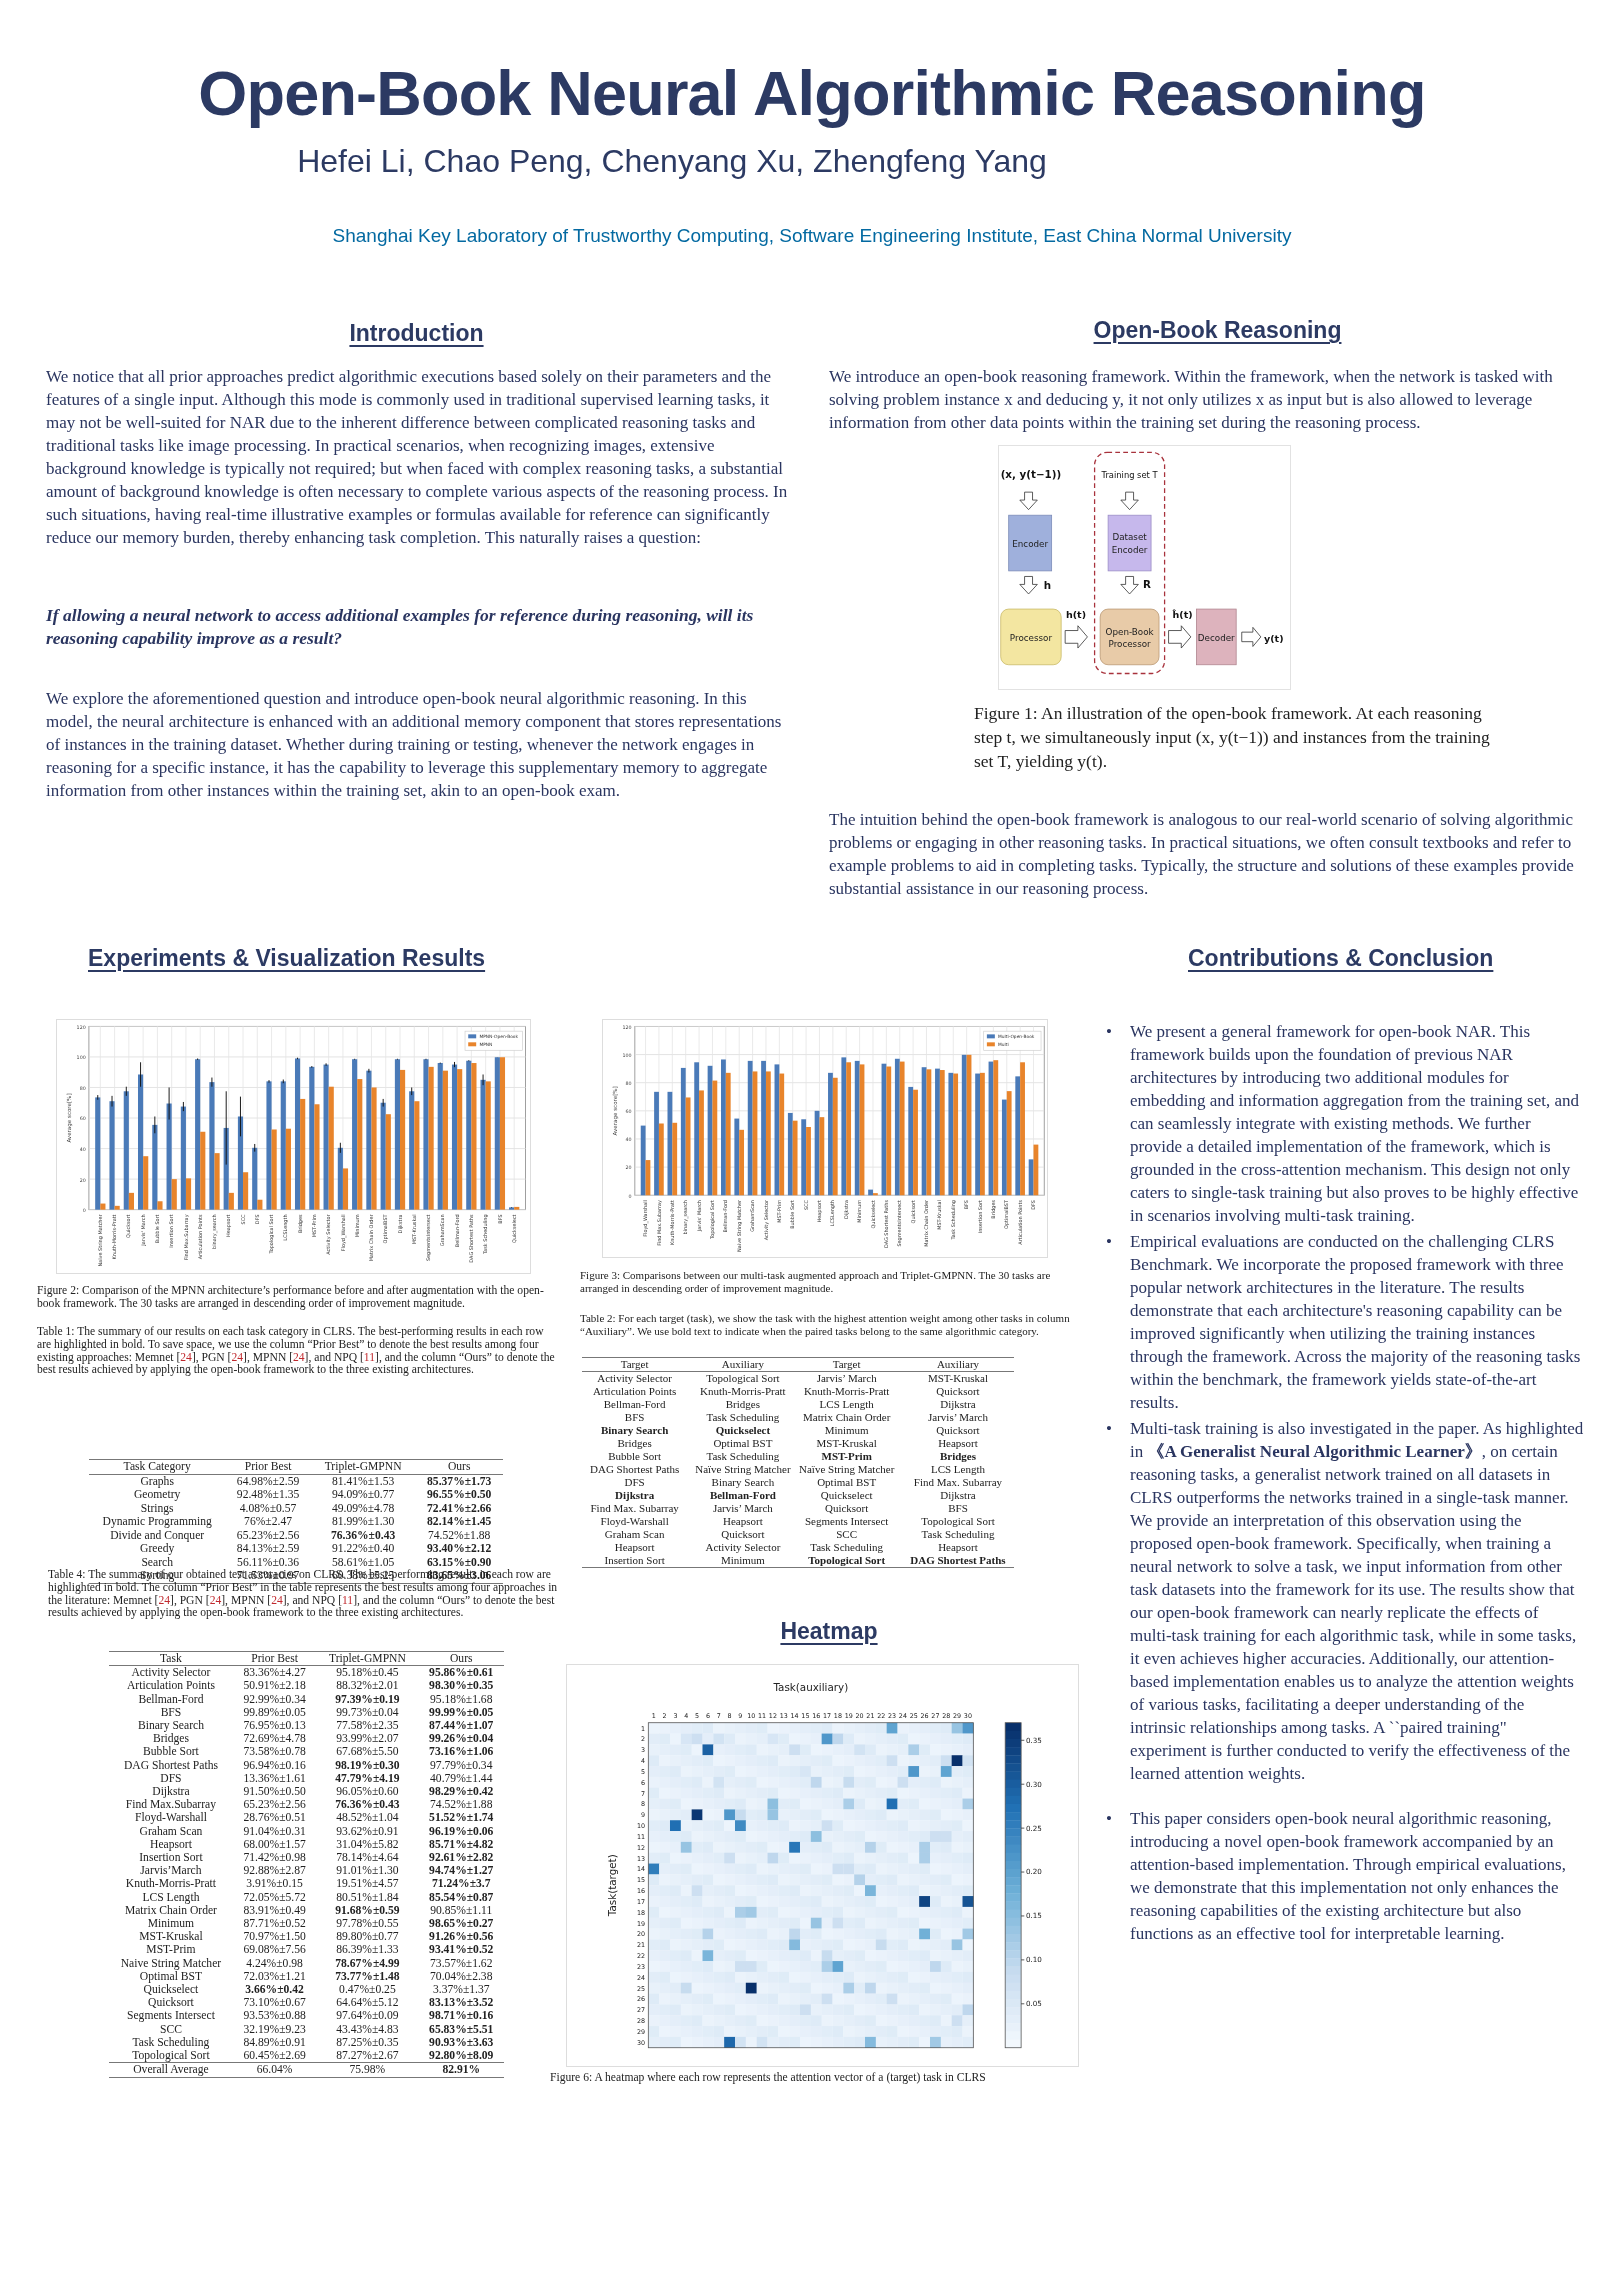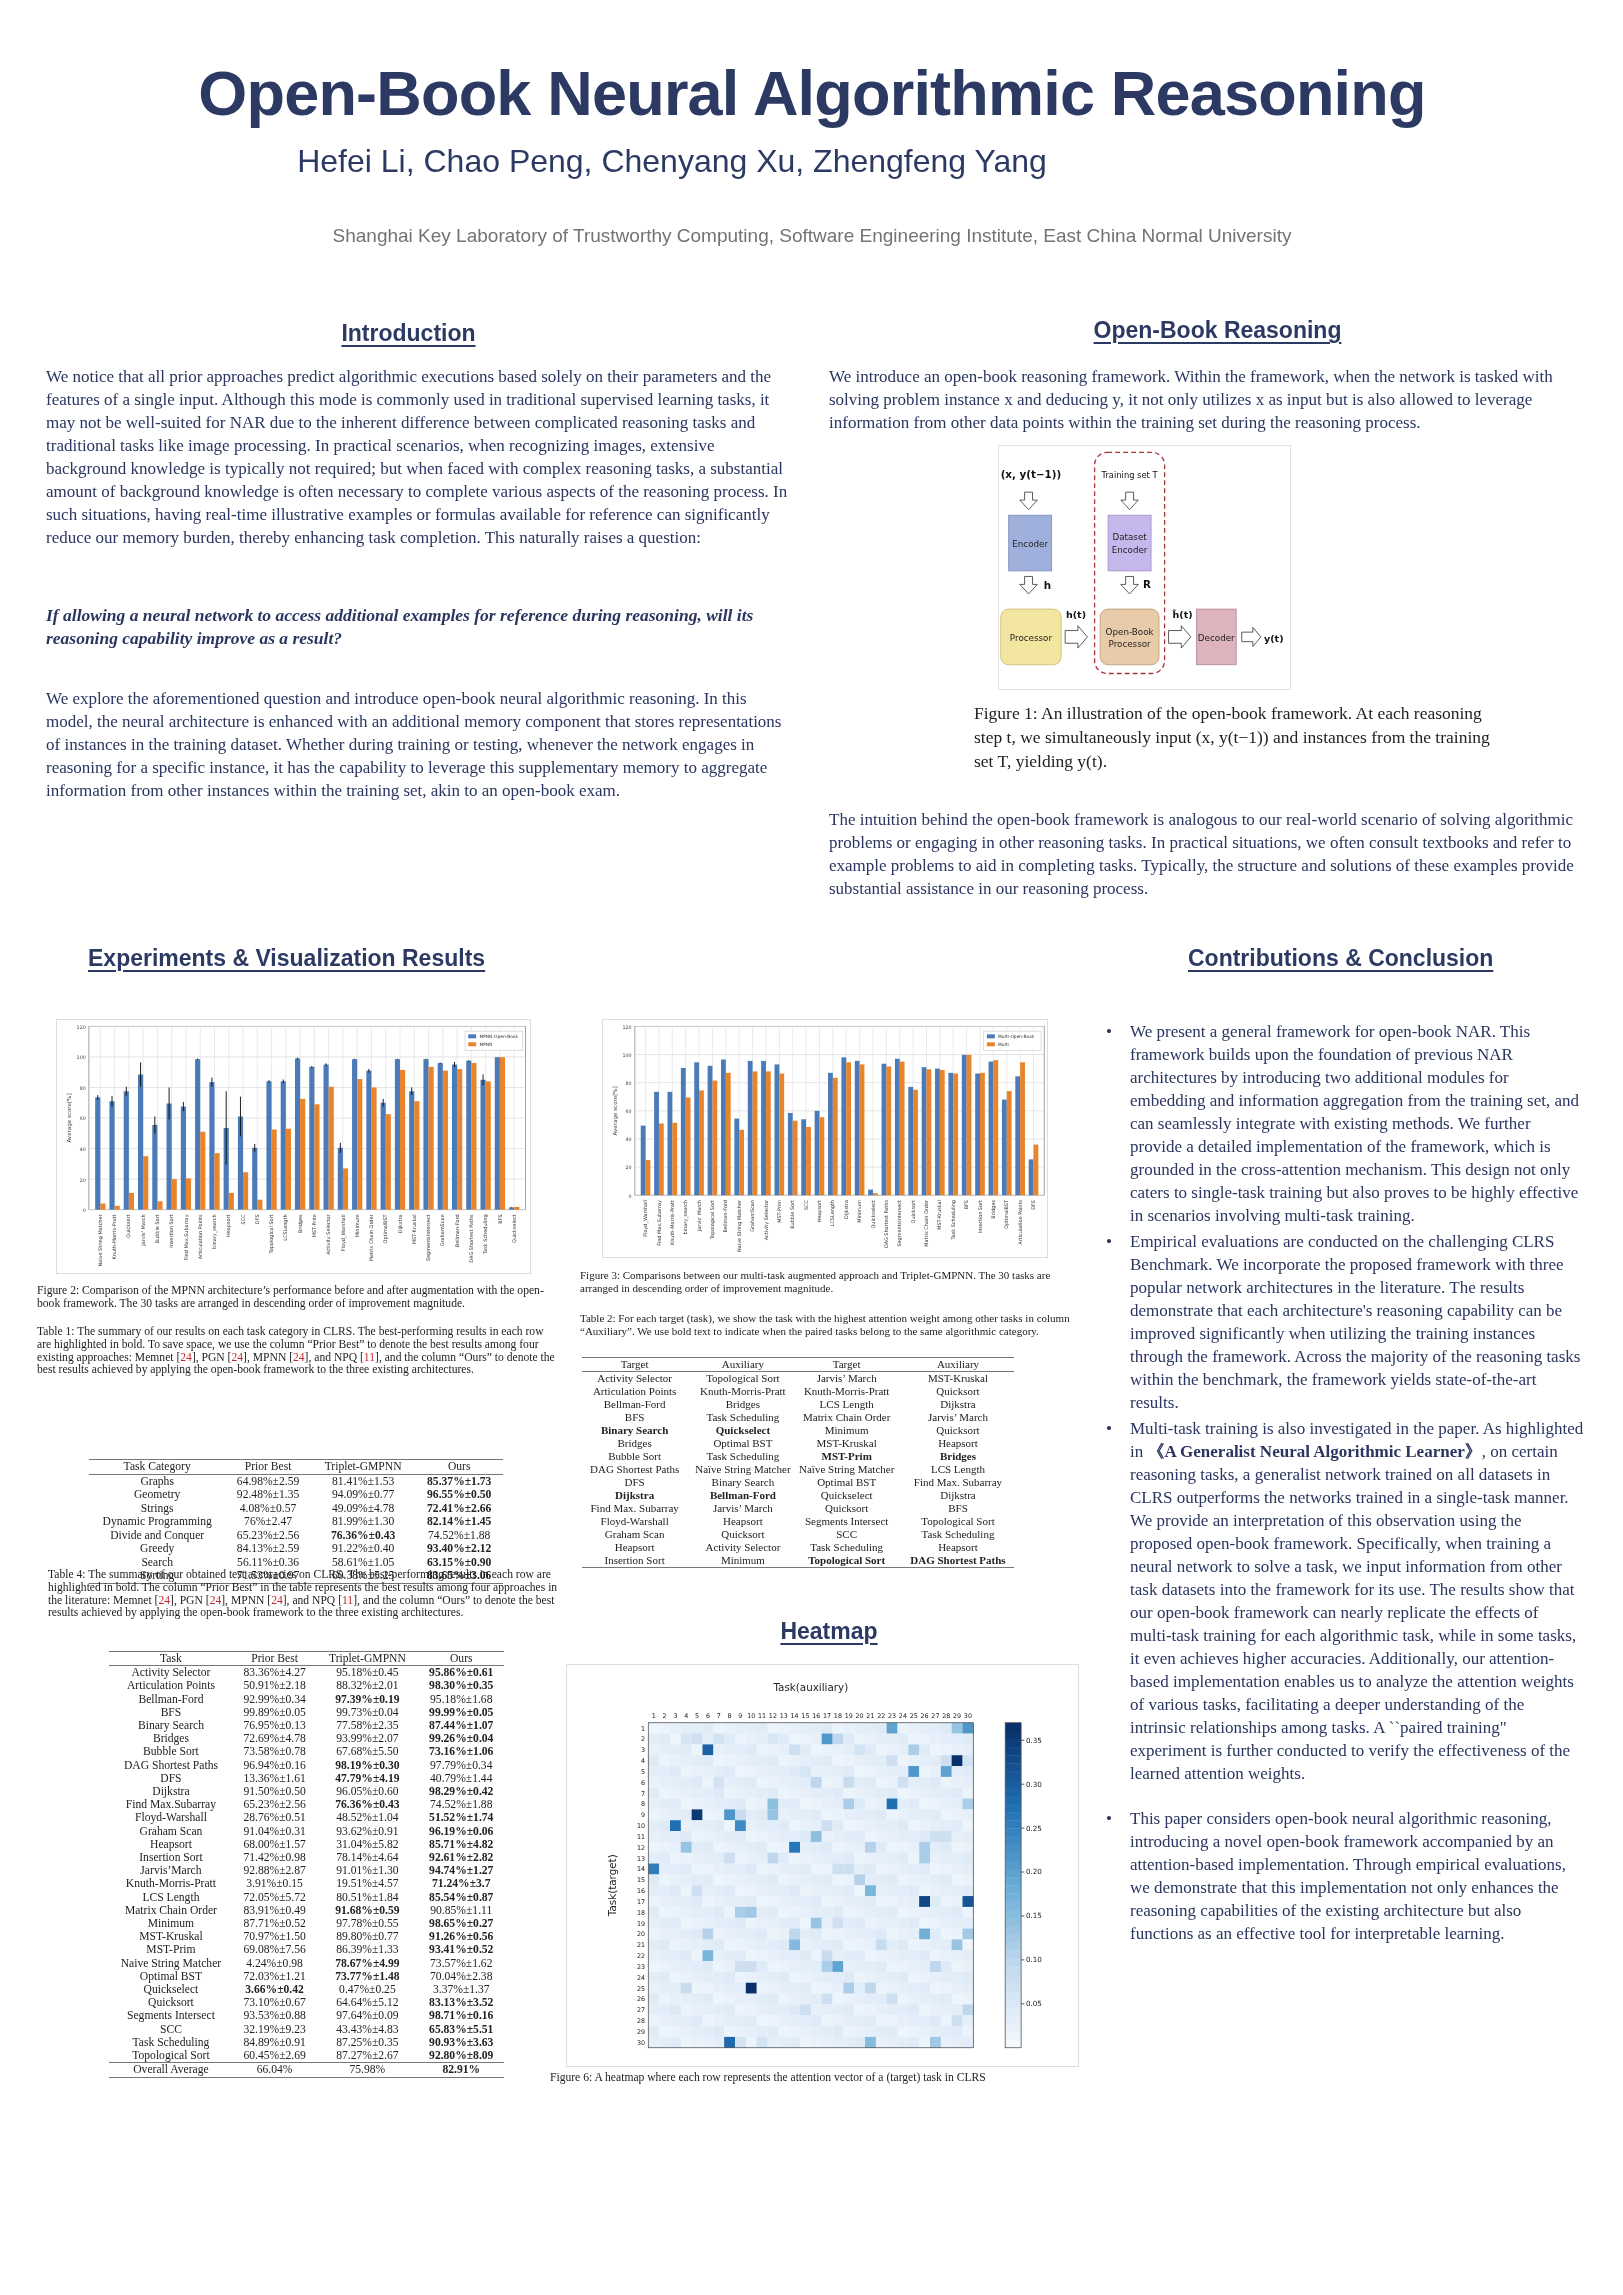--- a/index.html
+++ b/index.html
@@ -1,21 +1,21 @@
 <!DOCTYPE html>
 <html style="font-size:12.8px"><head>
 <meta charset="utf-8">
 <style>
   * { box-sizing: border-box; margin: 0; padding: 0; }
   html, body { width: 1624px; height: 2295px; background: #ffffff; overflow: hidden; }
   body { position: relative; font-family: "Liberation Serif", serif; color: #2a3560; }
   .abs { position: absolute; }
   .title { left: 0; width: 1624px; top: 57px; text-align: center; font-family: "Liberation Sans", sans-serif; font-weight: bold; font-size: 63px; color: #2c3a63; letter-spacing: -0.8px; }
   .authors { left: 0; width: 1300px; top: 143px; text-align: center; font-family: "Liberation Sans", sans-serif; font-size: 32px; color: #2c3a63; padding-left: 44px; }
-  .affil { left: 0; width: 1624px; top: 225px; text-align: center; font-family: "Liberation Sans", sans-serif; font-size: 19px; color: #737373; }
+  .affil { left: 0; width: 1624px; top: 225px; text-align: center; font-family: "Liberation Sans", sans-serif; font-size: 19px; color: #0369a1; }
   .sec-head { font-family: "Liberation Sans", sans-serif; font-weight: bold; font-size: 23px; color: #2c3a63; text-decoration: underline; text-underline-offset: 4px; text-decoration-thickness: 2.4px; white-space: nowrap; }
   .body-text { font-size: 17px; line-height: 23px; color: #2a3560; }
   .question { font-size: 17.5px; line-height: 23px; font-style: italic; font-weight: bold; color: #2a3560; }
   .caption { font-size: 11px; line-height: 12.8px; color: #222; }
   .caption .ref { color: #c0282d; }
   .fig1-caption { font-size: 17.5px; line-height: 24px; color: #222; }
   table.res { border-collapse: collapse; font-size: 11.6px; line-height: 13.5px; color: #222; }
   table.res th { font-weight: normal; padding: 0 9.6px; border-top: 1.6px solid #777; border-bottom: 1.6px solid #777; }
   table.res td { text-align: center; padding: 0 8px; white-space: nowrap; }
   table.res td.b, table.res th.b { font-weight: bold; }
@@ -27,21 +27,21 @@
   .conc li .bullet { position: absolute; left: 0; top: 0; }
   svg text { font-family: "DejaVu Sans", sans-serif; }
 </style>
 </head>
 <body>
 
 <div class="abs title">Open-Book Neural Algorithmic Reasoning</div>
 <div class="abs authors">Hefei Li, Chao Peng, Chenyang Xu, Zhengfeng Yang</div>
 <div class="abs affil">Shanghai Key Laboratory of Trustworthy Computing, Software Engineering Institute, East China Normal University</div>
 
-<div class="abs sec-head" style="left:4px; width:809px; top:320px; text-align:center;"><span>Introduction</span></div>
+<div class="abs sec-head" style="left:12px; width:809px; top:320px; text-align:center;"><span>Introduction</span></div>
 <div class="abs body-text" style="left:46px; top:365px; width:749px;">We notice that all prior approaches predict algorithmic executions based solely on their parameters and the features of a single input. Although this mode is commonly used in traditional supervised learning tasks, it may not be well-suited for NAR due to the inherent difference between complicated reasoning tasks and traditional tasks like image processing. In practical scenarios, when recognizing images, extensive background knowledge is typically not required; but when faced with complex reasoning tasks, a substantial amount of background knowledge is often necessary to complete various aspects of the reasoning process. In such situations, having real-time illustrative examples or formulas available for reference can significantly reduce our memory burden, thereby enhancing task completion. This naturally raises a question:</div>
 <div class="abs question" style="left:46px; top:604px; width:749px;">If allowing a neural network to access additional examples for reference during reasoning, will its reasoning capability improve as a result?</div>
 <div class="abs body-text" style="left:46px; top:687px; width:749px;">We explore the aforementioned question and introduce open-book neural algorithmic reasoning. In this model, the neural architecture is enhanced with an additional memory component that stores representations of instances in the training dataset. Whether during training or testing, whenever the network engages in reasoning for a specific instance, it has the capability to leverage this supplementary memory to aggregate information from other instances within the training set, akin to an open-book exam.</div>
 
 <div class="abs sec-head" style="left:825px; width:785px; top:317px; text-align:center;"><span>Open-Book Reasoning</span></div>
 <div class="abs body-text" style="left:829px; top:365px; width:765px;">We introduce an open-book reasoning framework. Within the framework, when the network is tasked with solving problem instance x and deducing y, it not only utilizes x as input but is also allowed to leverage information from other data points within the training set during the reasoning process.</div>
 
 <div class="abs" style="left:998px; top:445px; width:293px; height:245px; border:0.8px solid #e2e2e2; background:#fff;">
   <svg width="293" height="245" viewBox="0 0 368 308">
     <defs>

